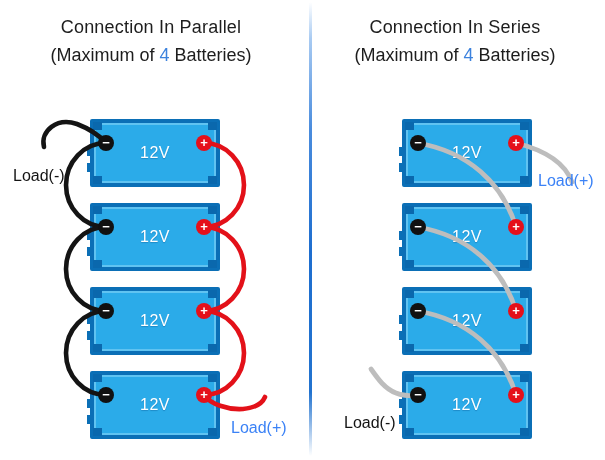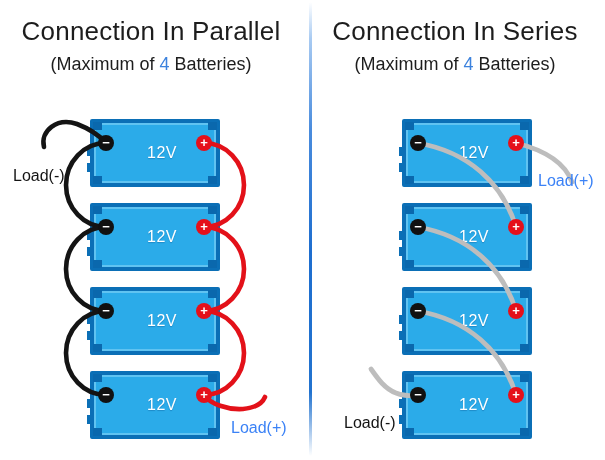--- a/index.html
+++ b/index.html
@@ -5,21 +5,21 @@
   html,body{margin:0;padding:0;background:#fff;}
   .screen{
     position:relative;width:605px;height:460px;overflow:hidden;
     background:#ffffff;font-family:"Liberation Sans",sans-serif;
   }
 
   
   .panel-header{position:absolute;top:0;text-align:center;padding-top:17px;}
   .panel-header.left{left:0;width:302px;}
   .panel-header.right{left:305px;width:300px;}
-  .title{margin:0;font-size:26px;font-weight:400;color:#1d1d1d;letter-spacing:.2px;line-height:1.15;}
+  .title{margin:0;font-size:18px;font-weight:400;color:#1d1d1d;letter-spacing:.2px;line-height:1.15;}
   .subtitle{margin:7px 8px 0;font-size:18px;font-weight:400;color:#1d1d1d;}
   .subtitle .hl{color:#3c82dd;}
 
   
   .divider{
     position:absolute;left:309px;top:2px;width:3px;height:454px;border-radius:2px;
     background:linear-gradient(to bottom,
       rgba(190,215,245,0) 0%, #a9cbf2 8%, #4a8cdd 28%,
       #1e6ecf 55%, #2273cf 86%, rgba(190,215,245,0) 100%);
   }
@@ -33,21 +33,20 @@
   .notch{position:absolute;width:9px;height:8px;background:#0a68ad;}
   .notch.tl{left:-1px;top:-1px}.notch.tr{right:-1px;top:-1px}
   .notch.bl{left:-1px;bottom:-1px}.notch.br{right:-1px;bottom:-1px}
   .tab{position:absolute;left:-7px;width:4px;height:9px;background:#0b6fb6;}
   .tab.tab1{top:24px}.tab.tab2{top:40px}
   .vlabel{
     position:absolute;left:0;top:0;width:100%;height:100%;
     display:flex;align-items:center;justify-content:center;
     color:#ffffff;font-size:16px;letter-spacing:.5px;
     text-shadow:0 1px 1px rgba(10,90,150,.4);
-    padding-left:7px;
   }
   .terminal{
     position:absolute;top:12px;width:16px;height:16px;border-radius:50%;
     display:flex;align-items:center;justify-content:center;z-index:2;
   }
   .terminal.neg{left:4px;background:#111111;}
   .terminal.pos{right:4px;background:#e5101a;}
   .tsym{color:#fff;font-size:13px;font-weight:bold;line-height:1;padding-bottom:1px;}
 
   

